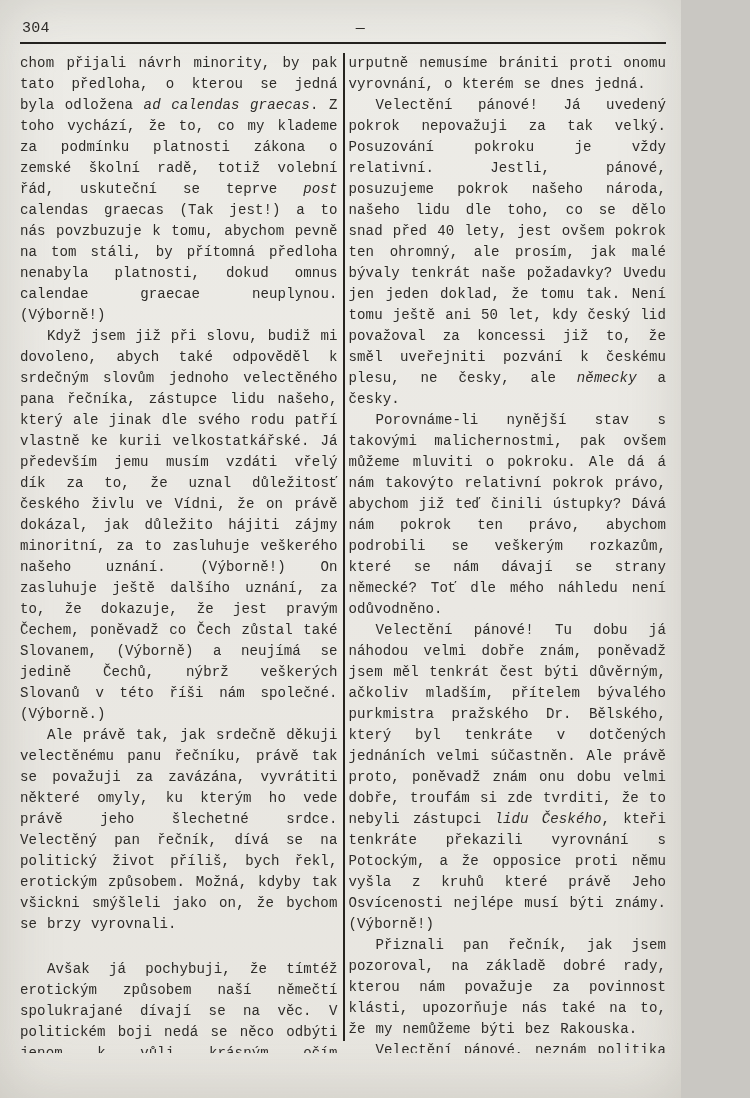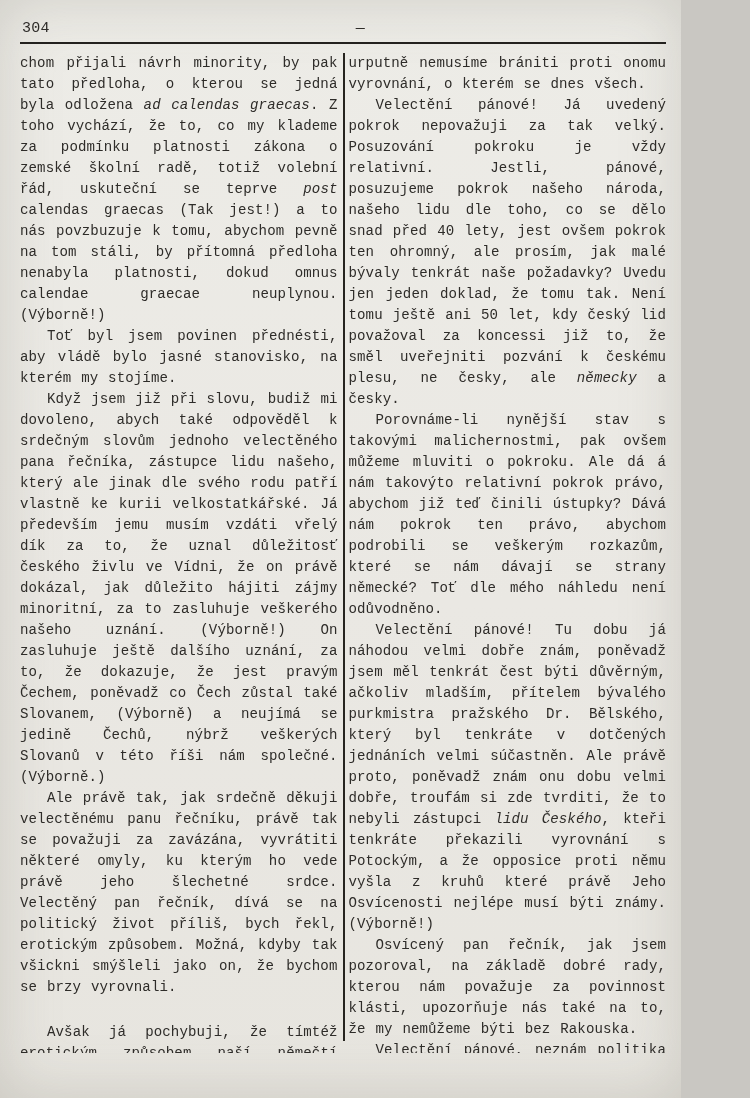--- a/index.html
+++ b/index.html
@@ -58,28 +58,27 @@
 
 <div class="page">
   <div class="header">
     <span class="h-num">304</span>
     <span class="h-dash">—</span>
   </div>
   <div class="header-rule"></div>
   <div class="columns">
     <div class="column" id="col-left">
         <p class="para"><span class="seg">chom přijali návrh minority, by pak tato předloha, o kterou se jedná byla odložena </span><span class="seg italic">ad calendas graecas</span><span class="seg">. Z toho vychází, že to, co my klademe za podmínku platnosti zákona o zemské školní radě, totiž volební řád, uskuteční se teprve </span><span class="seg italic">post</span><span class="seg"> calendas graecas (Tak jest!) a to nás povzbuzuje k tomu, abychom pevně na tom stáli, by přítomná předloha nenabyla platnosti, dokud omnus calendae graecae neuplynou. (Výborně!)</span></p>
-        <p class="para indent"><span class="seg">Toť byl jsem povinen přednésti, aby vládě bylo jasné stanovisko, na kterém my stojíme.</span></p>
         <p class="para indent"><span class="seg">Když jsem již při slovu, budiž mi dovoleno, abych také odpověděl k srdečným slovům jednoho velectěného pana řečníka, zástupce lidu našeho, který ale jinak dle svého rodu patří vlastně ke kurii velkostatkářské. Já především jemu musím vzdáti vřelý dík za to, že uznal důležitosť českého živlu ve Vídni, že on právě dokázal, jak důležito hájiti zájmy minoritní, za to zasluhuje veškerého našeho uznání. (Výborně!) On zasluhuje ještě dalšího uznání, za to, že dokazuje, že jest pravým Čechem, poněvadž co Čech zůstal také Slovanem, (Výborně) a neujímá se jedině Čechů, nýbrž veškerých Slovanů v této říši nám společné. (Výborně.)</span></p>
         <p class="para indent"><span class="seg">Ale právě tak, jak srdečně děkuji velectěnému panu řečníku, právě tak se považuji za zavázána, vyvrátiti některé omyly, ku kterým ho vede právě jeho šlechetné srdce. Velectěný pan řečník, dívá se na politický život příliš, bych řekl, erotickým způsobem. Možná, kdyby tak všickni smýšleli jako on, že bychom se brzy vyrovnali.</span></p>
         <p class="para indent space-before"><span class="seg">Avšak já pochybuji, že tímtéž erotickým způsobem naší němečtí spolukrajané dívají se na věc. V politickém boji nedá se něco odbýti jenom k vůli krásným očím odpůrcovým, a proto jest zapotřebí, aby se přihlíželo k praktickým, politickým poměrům, jak opravdu jsou, a v tomto směru mně budiž dovoleno opraviti některé poznámky Jeho Osvícenosti.</span></p>
       </div>
     <div class="divider"></div>
     <div class="column" id="col-right">
-        <p class="para"><span class="seg">urputně nemusíme brániti proti onomu vyrovnání, o kterém se dnes všech.</span></p>
+        <p class="para"><span class="seg">urputně nemusíme brániti proti onomu vyrovnání, o kterém se dnes jedná.</span></p>
         <p class="para indent"><span class="seg">Velectění pánové! Já uvedený pokrok nepovažuji za tak velký. Posuzování pokroku je vždy relativní. Jestli, pánové, posuzujeme pokrok našeho národa, našeho lidu dle toho, co se dělo snad před 40 lety, jest ovšem pokrok ten ohromný, ale prosím, jak malé bývaly tenkrát naše požadavky? Uvedu jen jeden doklad, že tomu tak. Není tomu ještě ani 50 let, kdy český lid považoval za koncessi již to, že směl uveřejniti pozvání k českému plesu, ne česky, ale </span><span class="seg italic">německy</span><span class="seg"> a česky.</span></p>
         <p class="para indent"><span class="seg">Porovnáme-li nynější stav s takovými malichernostmi, pak ovšem můžeme mluviti o pokroku. Ale dá á nám takovýto relativní pokrok právo, abychom již teď činili ústupky? Dává nám pokrok ten právo, abychom podrobili se veškerým rozkazům, které se nám dávají se strany německé? Toť dle mého náhledu není odůvodněno.</span></p>
         <p class="para indent"><span class="seg">Velectění pánové! Tu dobu já náhodou velmi dobře znám, poněvadž jsem měl tenkrát čest býti důvěrným, ačkoliv mladším, přítelem bývalého purkmistra pražského Dr. Bělského, který byl tenkráte v dotčených jednáních velmi súčastněn. Ale právě proto, poněvadž znám onu dobu velmi dobře, troufám si zde tvrditi, že to nebyli zástupci </span><span class="seg italic">lidu Českého</span><span class="seg">, kteři tenkráte překazili vyrovnání s Potockým, a že opposice proti němu vyšla z kruhů které právě Jeho Osvícenosti nejlépe musí býti známy. (Výborně!)</span></p>
-        <p class="para indent"><span class="seg">Osvícený pan řečník, jak jsem pozoroval, na základě dobré rady, kterou nám považuje za povinnost klásti, upozorňuje nás také na to, že my nemůžeme býti bez Rakouska.</span></p>
+        <p class="para indent"><span class="seg">Přiznali pan řečník, jak jsem pozoroval, na základě dobré rady, kterou nám považuje za povinnost klásti, upozorňuje nás také na to, že my nemůžeme býti bez Rakouska.</span></p>
         <p class="para indent"><span class="seg">Velectění pánové, neznám politika českého, který by byl toho někdy neuznal. Přiznali jsme to loyalně, naopak dovodili jsme z toho, že nám právě na tom záleženo jest, aby toto Rakousko trvalo a sice aby trvalo v prospěch všech národů svých Avšak když já uznávám, že my nemůžeme býti bez Rakouska, musím také žádati, aby Rakousko uznalo, </span><span class="seg italic">že toto Rakousko</span></p>
       </div>
   </div>
 </div>
 
 </body></html>

